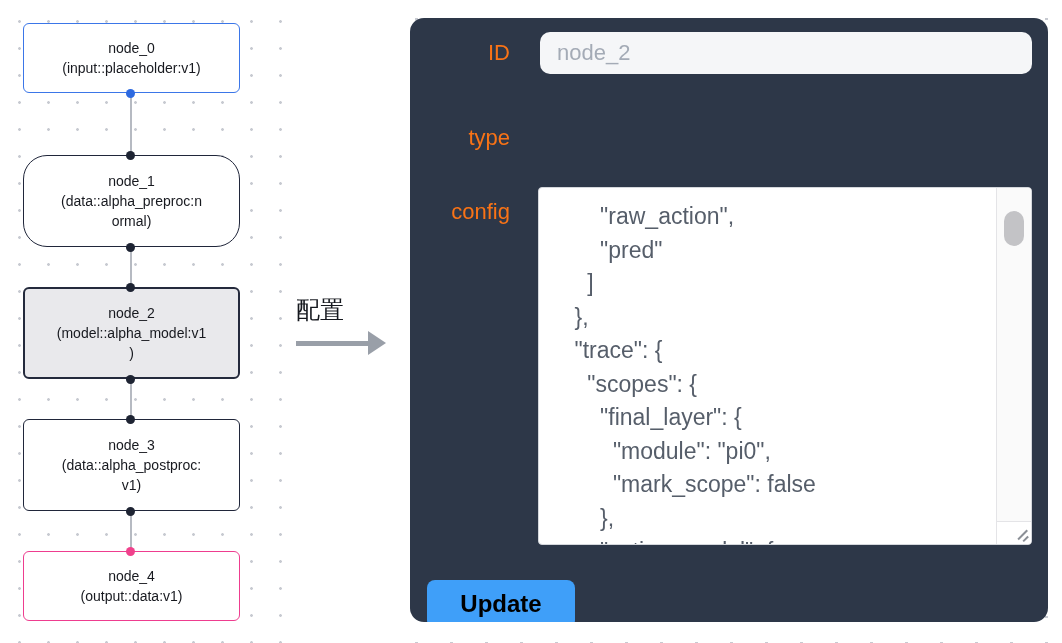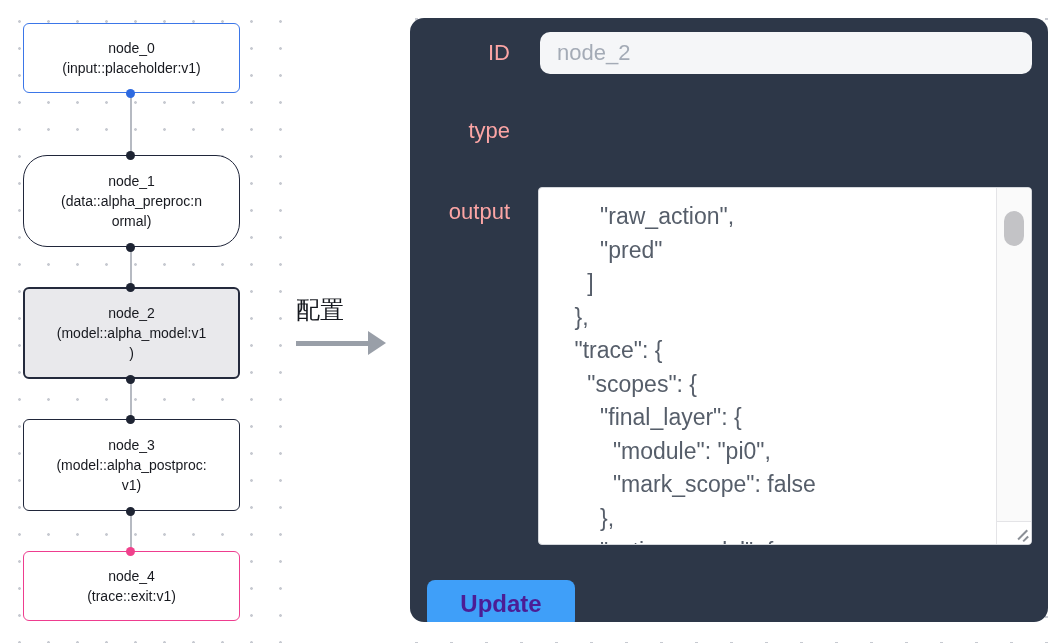--- a/index.html
+++ b/index.html
@@ -39,44 +39,44 @@
     border-top:12px solid transparent; border-bottom:12px solid transparent;
     border-left:18px solid #999fa8; }
 
   
   .canvas-right { position:absolute; left:392px; top:0; width:670px; height:643px;
     background-image:radial-gradient(circle,#c7cad1 1.3px,transparent 1.5px);
     background-size:35px 26px; background-position:7px 6px; }
   .panel { position:absolute; left:18px; top:18px; width:638px; height:604px;
     background:#2d3748; border-radius:14px; overflow:hidden; }
   .fld-label { position:absolute; left:12px; width:88px; text-align:right;
-    font-size:22px; line-height:28px; color:#fca5a5; }
+    font-size:22px; line-height:28px; color:#f97316; }
   .lab-id     { top:21px; }
-  .lab-type   { top:99px; }
+  .lab-type   { top:106px; }
   .lab-config { top:180px; }
   .fld-input { position:absolute; left:130px; width:492px; height:42px;
     background:#f5f6f8; border:none; border-radius:10px; padding:0 17px;
     font-size:22px; color:#a4abb6; font-family:"Liberation Sans",sans-serif; outline:none; }
   .inp-id   { top:14px; }
   .inp-type { top:92px; }
   .cfg-box { position:absolute; left:128px; top:169px; width:494px; height:358px;
     background:#ffffff; border:1px solid #d4d7dc; border-radius:4px; overflow:hidden; }
   .cfg-text { position:absolute; left:0; top:0; right:35px; bottom:0; padding:12px 0 0 10px;
     white-space:pre; font-size:23px; line-height:33.5px; color:#565e6a; overflow:hidden; }
   .cfg-scroll { position:absolute; right:0; top:0; width:35px; bottom:23px;
     background:#fafafa; border-left:1px solid #e4e4e7; }
   .cfg-thumb { position:absolute; left:7px; top:23px; width:20px; height:35px;
     background:#c3c3c6; border-radius:10px; }
   .cfg-corner { position:absolute; right:0; bottom:0; width:35px; height:23px;
     background:#ffffff; border-left:1px solid #e4e4e7; border-top:1px solid #e4e4e7; }
   .rz1,.rz2 { position:absolute; background:#8b8f96; height:1.5px; transform:rotate(-45deg); }
   .rz1 { width:13px; right:2px; bottom:9px; }
   .rz2 { width:7px;  right:2px; bottom:5px; }
   .btn-update { position:absolute; left:17px; top:562px; width:148px; height:48px;
-    background:#3f9ff9; border:none; border-radius:8px; color:#4c1d95;
+    background:#3f9ff9; border:none; border-radius:8px; color:#000000;
     font-size:24px; font-weight:600; font-family:"Liberation Sans",sans-serif;
     cursor:pointer; text-align:center; line-height:44px; }
 </style>
 </head>
 <body>
 
 <div class="stage">
 
   <div class="canvas-left">
     <div class="flow-node node-0">
@@ -88,26 +88,26 @@
 (data::alpha_preproc:n
 ormal)</span>
     </div>
     <div class="flow-node node-2">
       <span class="lbl">node_2
 (model::alpha_model:v1
 )</span>
     </div>
     <div class="flow-node node-3">
       <span class="lbl">node_3
-(model::alpha_postproc:
+(data::alpha_postproc:
 v1)</span>
     </div>
     <div class="flow-node node-4">
       <span class="lbl">node_4
-(trace::exit:v1)</span>
+(output::data:v1)</span>
     </div>
 
     <div class="edge e0"></div>
     <div class="edge e1"></div>
     <div class="edge e2"></div>
     <div class="edge e3"></div>
 
     <div class="handle h-blue" style="top:89px;"></div>
     <div class="handle" style="top:151px;"></div>
     <div class="handle" style="top:243px;"></div>
@@ -125,21 +125,21 @@
   </div>
 
   <div class="canvas-right">
     <div class="panel">
 
       <div class="fld-label lab-id">ID</div>
       <input class="fld-input inp-id" type="text" value="node_2" style="">
 
       <div class="fld-label lab-type">type</div>
 
-      <div class="fld-label lab-config">output</div>
+      <div class="fld-label lab-config">config</div>
       <div class="cfg-box">
         <div class="cfg-text">        "raw_action",
         "pred"
       ]
     },
     "trace": {
       "scopes": {
         "final_layer": {
           "module": "pi0",
           "mark_scope": false

